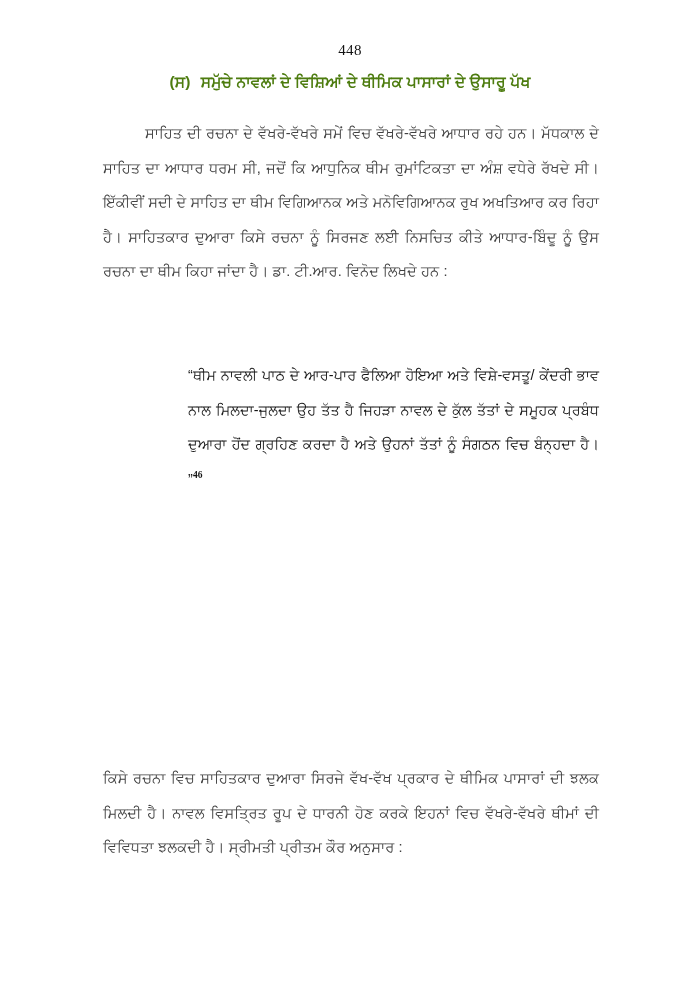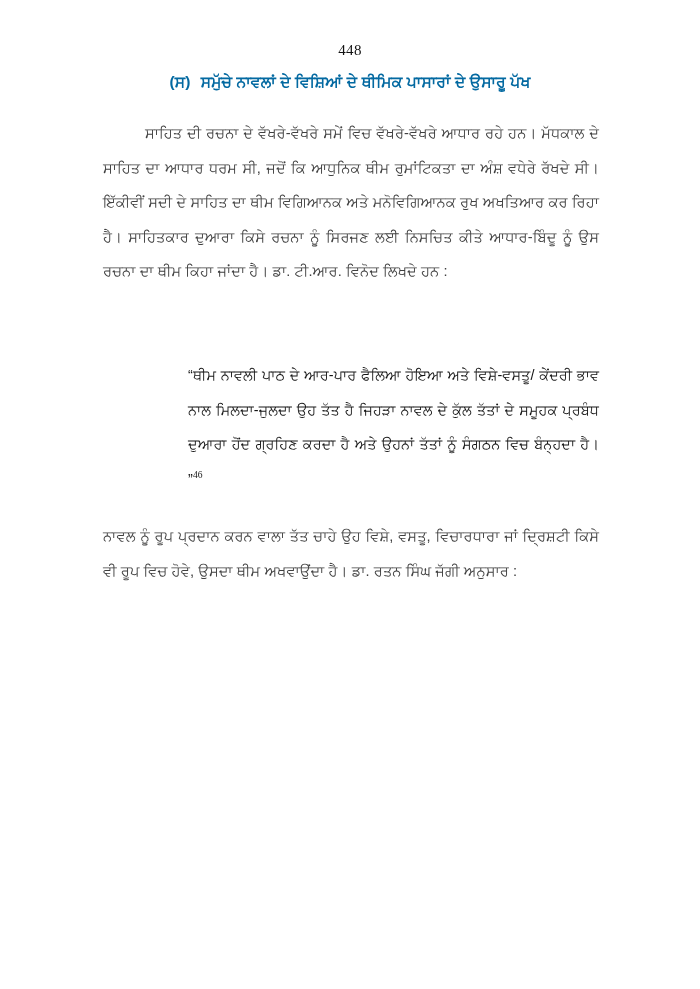--- a/index.html
+++ b/index.html
@@ -32,21 +32,21 @@
     color: #111;
   }
   .heading {
     position: absolute;
     top: 62px;
     left: 0;
     width: 700px;
     text-align: center;
     font-size: 15.5px;
     font-weight: bold;
-    color: #0369a1;
+    color: #4d7c0f;
     letter-spacing: 0.15px;
     line-height: 1.5;
   }
   .heading .hd-label { margin-right: 10px; }
   .body-block {
     position: absolute;
     left: 103px;
     width: 496px;
   }
   p.para {
@@ -73,20 +73,21 @@
     letter-spacing: 0.1px;
   }
   p.qpara.indent-first {
     text-indent: 56px;
   }
   .fn {
     font-size: 9.5px;
     vertical-align: super;
     line-height: 0;
     font-family: "Liberation Serif", "DejaVu Serif", serif;
+    font-weight: bold;
   }
   .lead-indent { display: inline-block; width: 42px; }
 </style>
 </head>
 <body>
 
 <div class="page">
 
   <div class="folio">448</div>
 
@@ -95,19 +96,19 @@
   </div>
 
   <div class="body-block" style="top:108px;">
     <p class="para" style="text-align-last: left;"><span class="lead-indent"></span><span>ਸਾਹਿਤ ਦੀ ਰਚਨਾ ਦੇ ਵੱਖਰੇ-ਵੱਖਰੇ ਸਮੇਂ ਵਿਚ ਵੱਖਰੇ-ਵੱਖਰੇ ਆਧਾਰ ਰਹੇ ਹਨ। ਮੱਧਕਾਲ ਦੇ ਸਾਹਿਤ ਦਾ ਆਧਾਰ ਧਰਮ ਸੀ, ਜਦੋਂ ਕਿ ਆਧੁਨਿਕ ਥੀਮ ਰੁਮਾਂਟਿਕਤਾ ਦਾ ਅੰਸ਼ ਵਧੇਰੇ ਰੱਖਦੇ ਸੀ। ਇੱਕੀਵੀਂ ਸਦੀ ਦੇ ਸਾਹਿਤ ਦਾ ਥੀਮ ਵਿਗਿਆਨਕ ਅਤੇ ਮਨੋਵਿਗਿਆਨਕ ਰੁਖ ਅਖਤਿਆਰ ਕਰ ਰਿਹਾ ਹੈ। ਸਾਹਿਤਕਾਰ ਦੁਆਰਾ ਕਿਸੇ ਰਚਨਾ ਨੂੰ ਸਿਰਜਣ ਲਈ ਨਿਸਚਿਤ ਕੀਤੇ ਆਧਾਰ-ਬਿੰਦੂ ਨੂੰ ਉਸ ਰਚਨਾ ਦਾ ਥੀਮ ਕਿਹਾ ਜਾਂਦਾ ਹੈ। ਡਾ. ਟੀ.ਆਰ. ਵਿਨੋਦ ਲਿਖਦੇ ਹਨ :</span></p>
   </div>
 
   <div class="quote" style="top:350px;">
     <p class="qpara" style="text-align-last: left;"><span>“ਥੀਮ ਨਾਵਲੀ ਪਾਠ ਦੇ ਆਰ-ਪਾਰ ਫੈਲਿਆ ਹੋਇਆ ਅਤੇ ਵਿਸ਼ੇ-ਵਸਤੂ/ ਕੇਂਦਰੀ ਭਾਵ ਨਾਲ ਮਿਲਦਾ-ਜੁਲਦਾ ਉਹ ਤੱਤ ਹੈ ਜਿਹੜਾ ਨਾਵਲ ਦੇ ਕੁੱਲ ਤੱਤਾਂ ਦੇ ਸਮੂਹਕ ਪ੍ਰਬੰਧ ਦੁਆਰਾ ਹੋਂਦ ਗ੍ਰਹਿਣ ਕਰਦਾ ਹੈ ਅਤੇ ਉਹਨਾਂ ਤੱਤਾਂ ਨੂੰ ਸੰਗਠਨ ਵਿਚ ਬੰਨ੍ਹਦਾ ਹੈ। ”</span><span class="fn">46</span></p>
   </div>
 
-  <div class="body-block" style="top:511px;">
-    <p class="para" style="text-align-last: left;"><span>ਨਾਵਲ ਨੂੰ ਰੂਪ ਪ੍ਰਦਾਨ ਕਰਨ ਵਾਲਾ ਤੱਤ ਚਾਹੇ ਉਹ ਵਿਸ਼ੇ, ਵਸਤੂ, ਵਿਚਾਰਧਾਰਾ ਜਾਂ ਦ੍ਰਿਸ਼ਟੀ ਕਿਸੇ ਵੀ ਰੂਪ ਵਿਚ ਹੋਵੇ, ਉਸਦਾ ਥੀਮ ਅਖਵਾਉਂਦਾ ਹੈ। ਡਾ. ਰਤਨ ਸਿੰਘ ਜੱਗੀ ਅਨੁਸਾਰ :</span></p>
-  </div>
 
 
+  <div class="body-block" style="top:753px;">
+    <p class="para" style="text-align-last: left;"><span>ਕਿਸੇ ਰਚਨਾ ਵਿਚ ਸਾਹਿਤਕਾਰ ਦੁਆਰਾ ਸਿਰਜੇ ਵੱਖ-ਵੱਖ ਪ੍ਰਕਾਰ ਦੇ ਥੀਮਿਕ ਪਾਸਾਰਾਂ ਦੀ ਝਲਕ ਮਿਲਦੀ ਹੈ। ਨਾਵਲ ਵਿਸਤ੍ਰਿਤ ਰੂਪ ਦੇ ਧਾਰਨੀ ਹੋਣ ਕਰਕੇ ਇਹਨਾਂ ਵਿਚ ਵੱਖਰੇ-ਵੱਖਰੇ ਥੀਮਾਂ ਦੀ ਵਿਵਿਧਤਾ ਝਲਕਦੀ ਹੈ। ਸ੍ਰੀਮਤੀ ਪ੍ਰੀਤਮ ਕੌਰ ਅਨੁਸਾਰ :</span></p>
+  </div>
 
 </div>
 
 </body></html>

